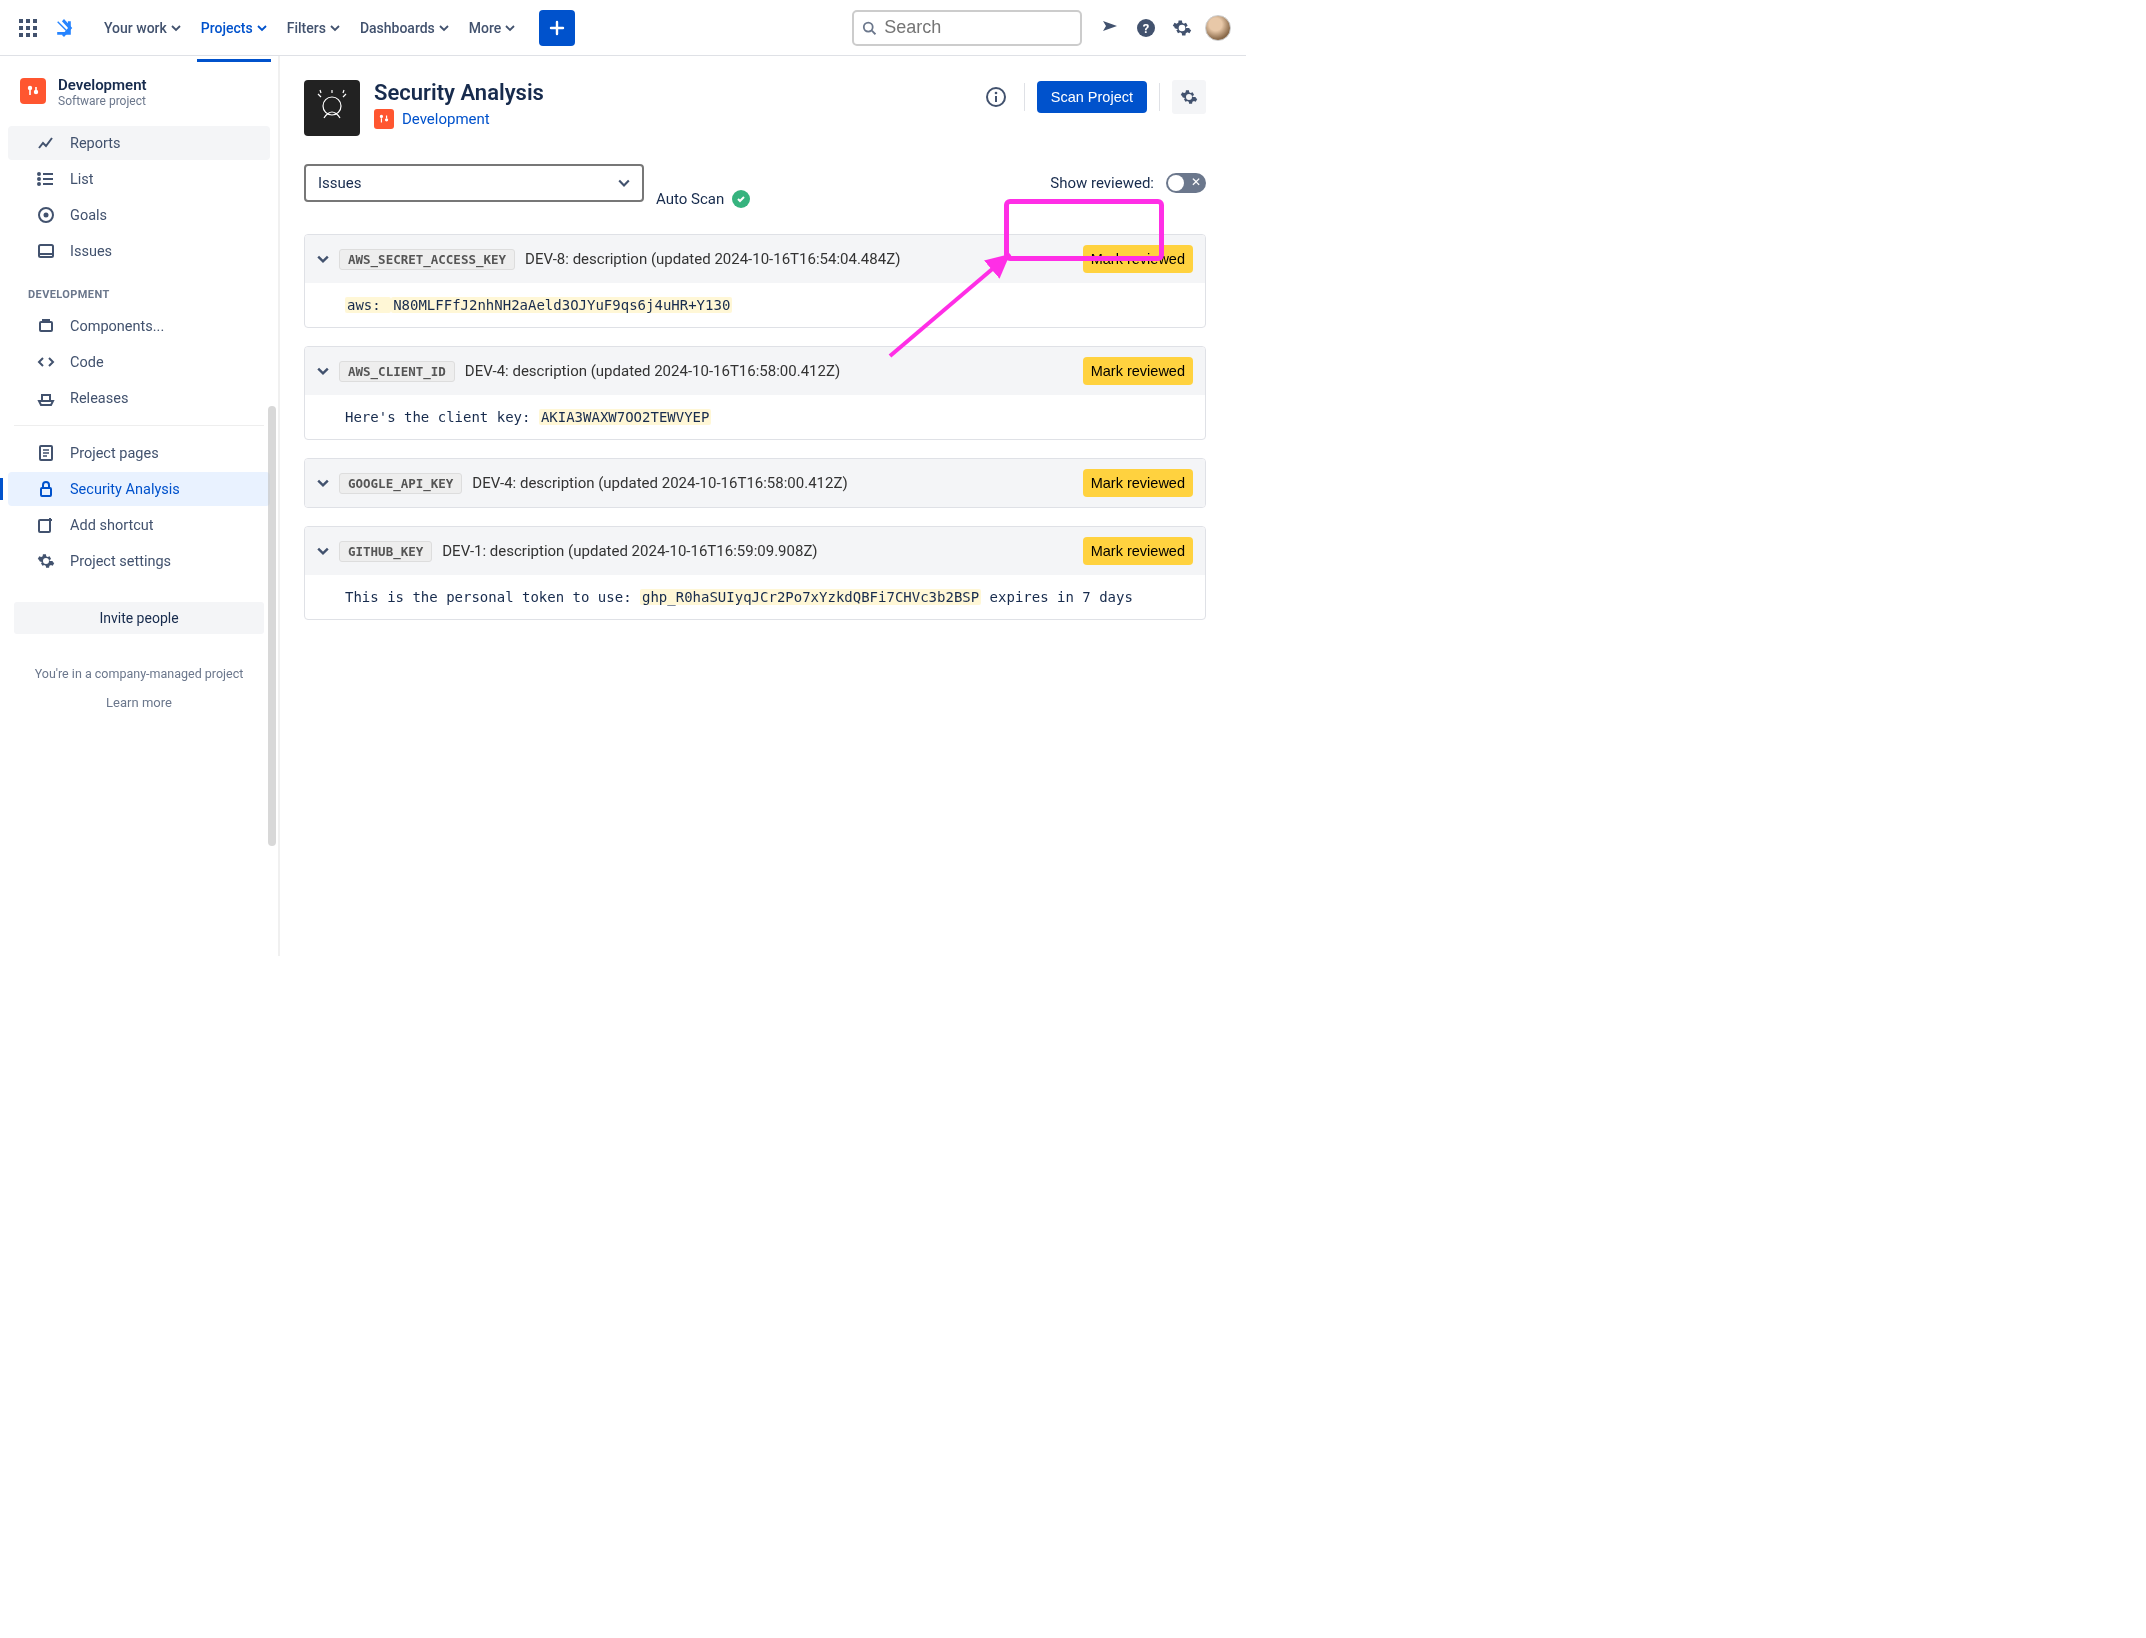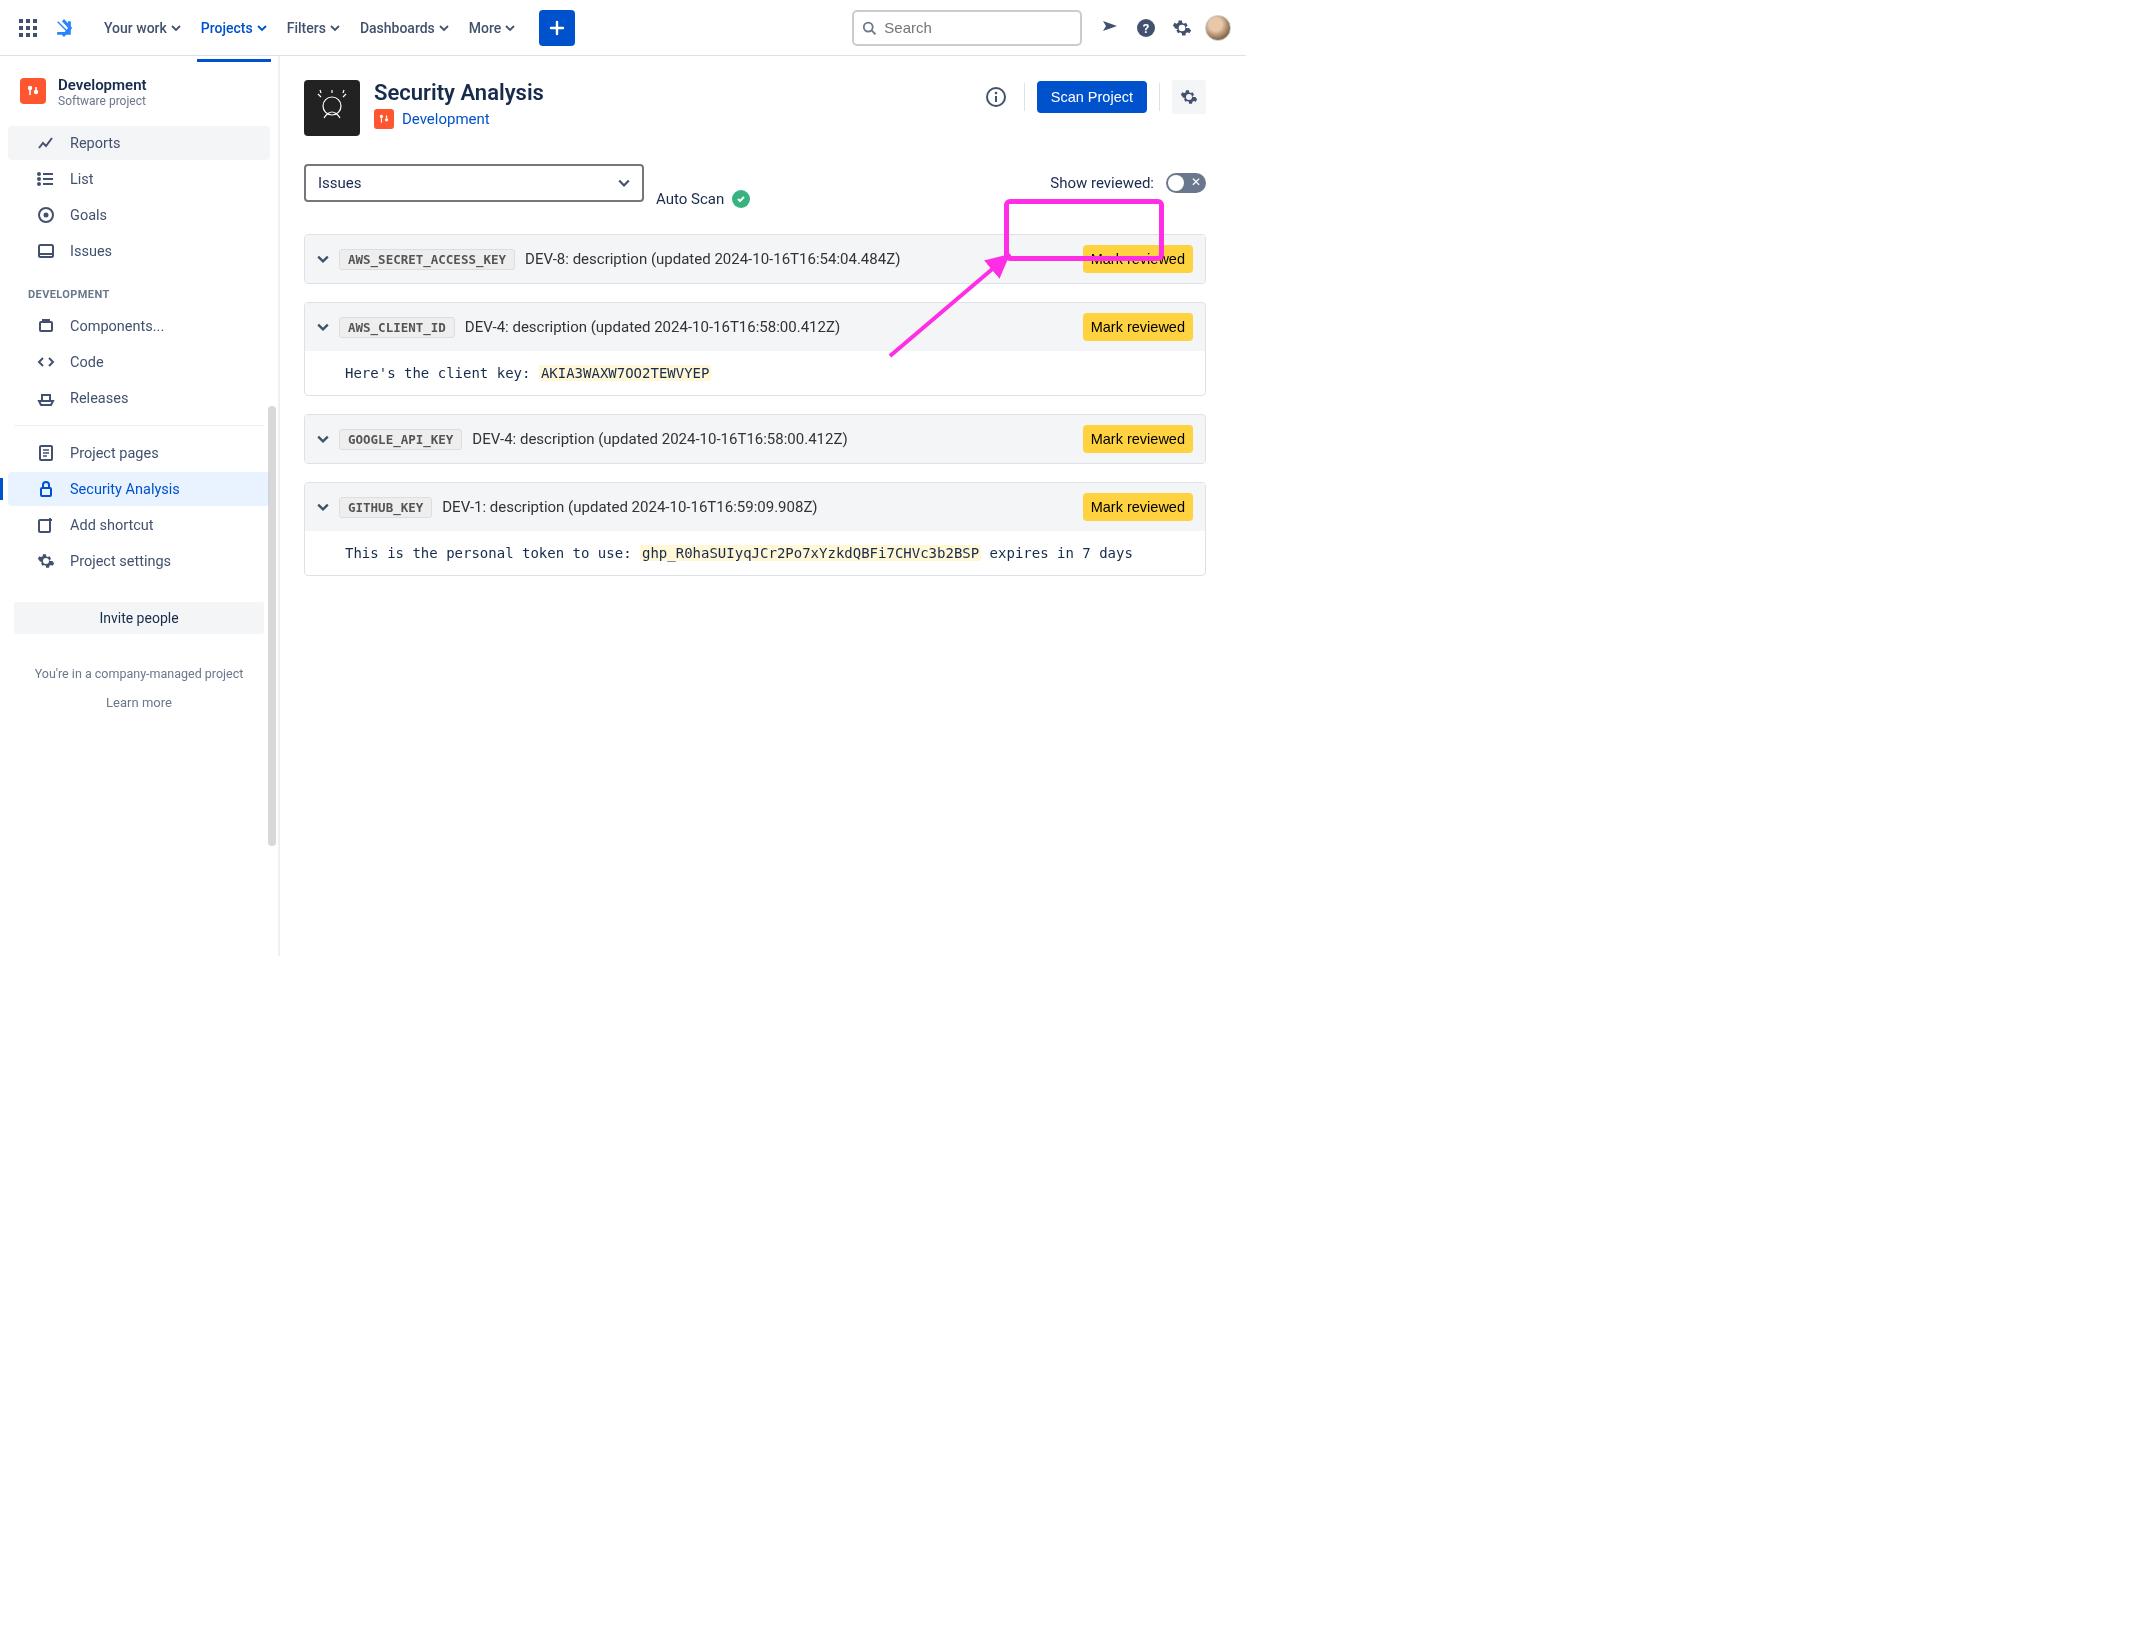--- a/index.html
+++ b/index.html
@@ -62,21 +62,21 @@
     border-radius: 5px;
     display: flex;
     align-items: center;
     padding: 0 8px;
     gap: 8px;
     color:#6B778C;
   }
   .search-box input {
     border: none;
     outline: none;
-    font-size: 15px;
+    font-size: 18px;
     width: 100%;
     color:#172B4D;
   }
   .avatar {
     width: 26px; height: 26px; border-radius: 50%;
     background: radial-gradient(circle at 40% 35%, #e8c8a8 30%, #8a6a4a 70%);
     border:1px solid #ccc;
   }
   
   .layout { display: flex; }
@@ -481,20 +481,21 @@
           <div class="finding-head">
             <span class="chev">
               <svg width="12" height="12" viewBox="0 0 10 10">
                 <path d="M1 3l4 4 4-4" stroke="#42526E" stroke-width="2" fill="none"></path>
               </svg>
             </span>
             <span class="tag">AWS_SECRET_ACCESS_KEY</span>
             <span class="finding-title">DEV-8: description (updated 2024-10-16T16:54:04.484Z)</span>
             <button class="mark-btn">Mark reviewed</button>
           </div>
+          <div class="finding-body"><span class="hl">aws: </span><span class="hl">N80MLFFfJ2nhNH2aAeld3OJYuF9qs6j4uHR+Y130</span></div>
         </div>
         <div class="finding">
           <div class="finding-head">
             <span class="chev">
               <svg width="12" height="12" viewBox="0 0 10 10">
                 <path d="M1 3l4 4 4-4" stroke="#42526E" stroke-width="2" fill="none"></path>
               </svg>
             </span>
             <span class="tag">AWS_CLIENT_ID</span>
             <span class="finding-title">DEV-4: description (updated 2024-10-16T16:58:00.412Z)</span>

